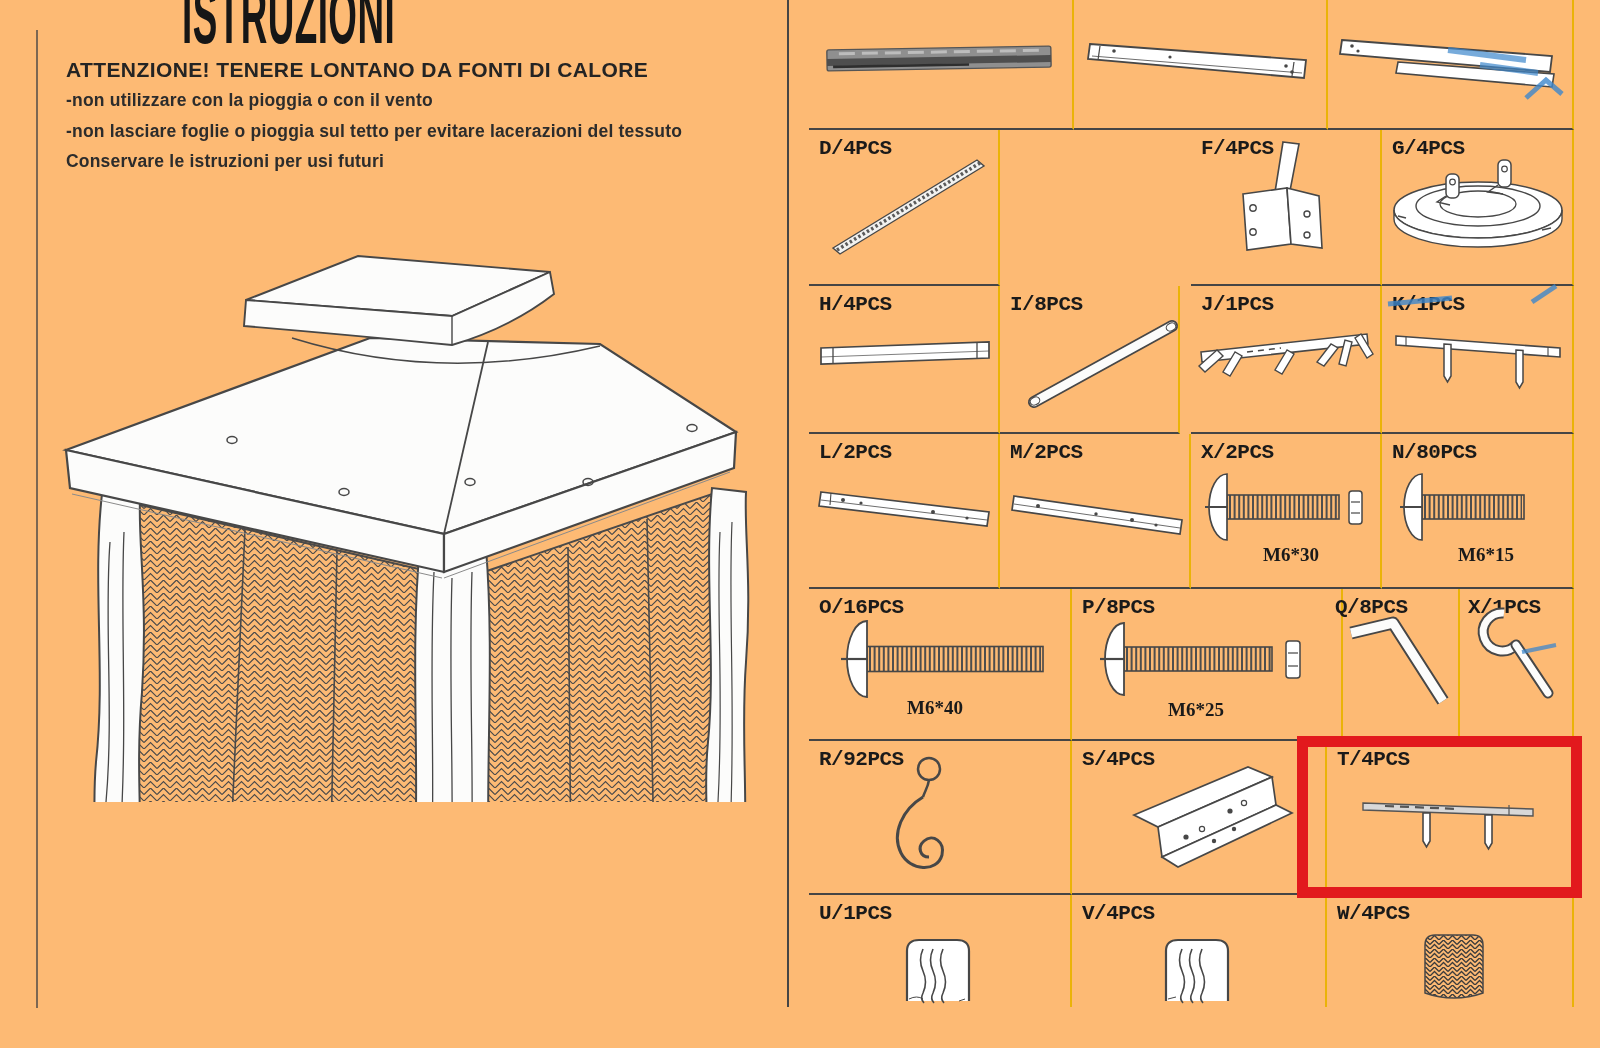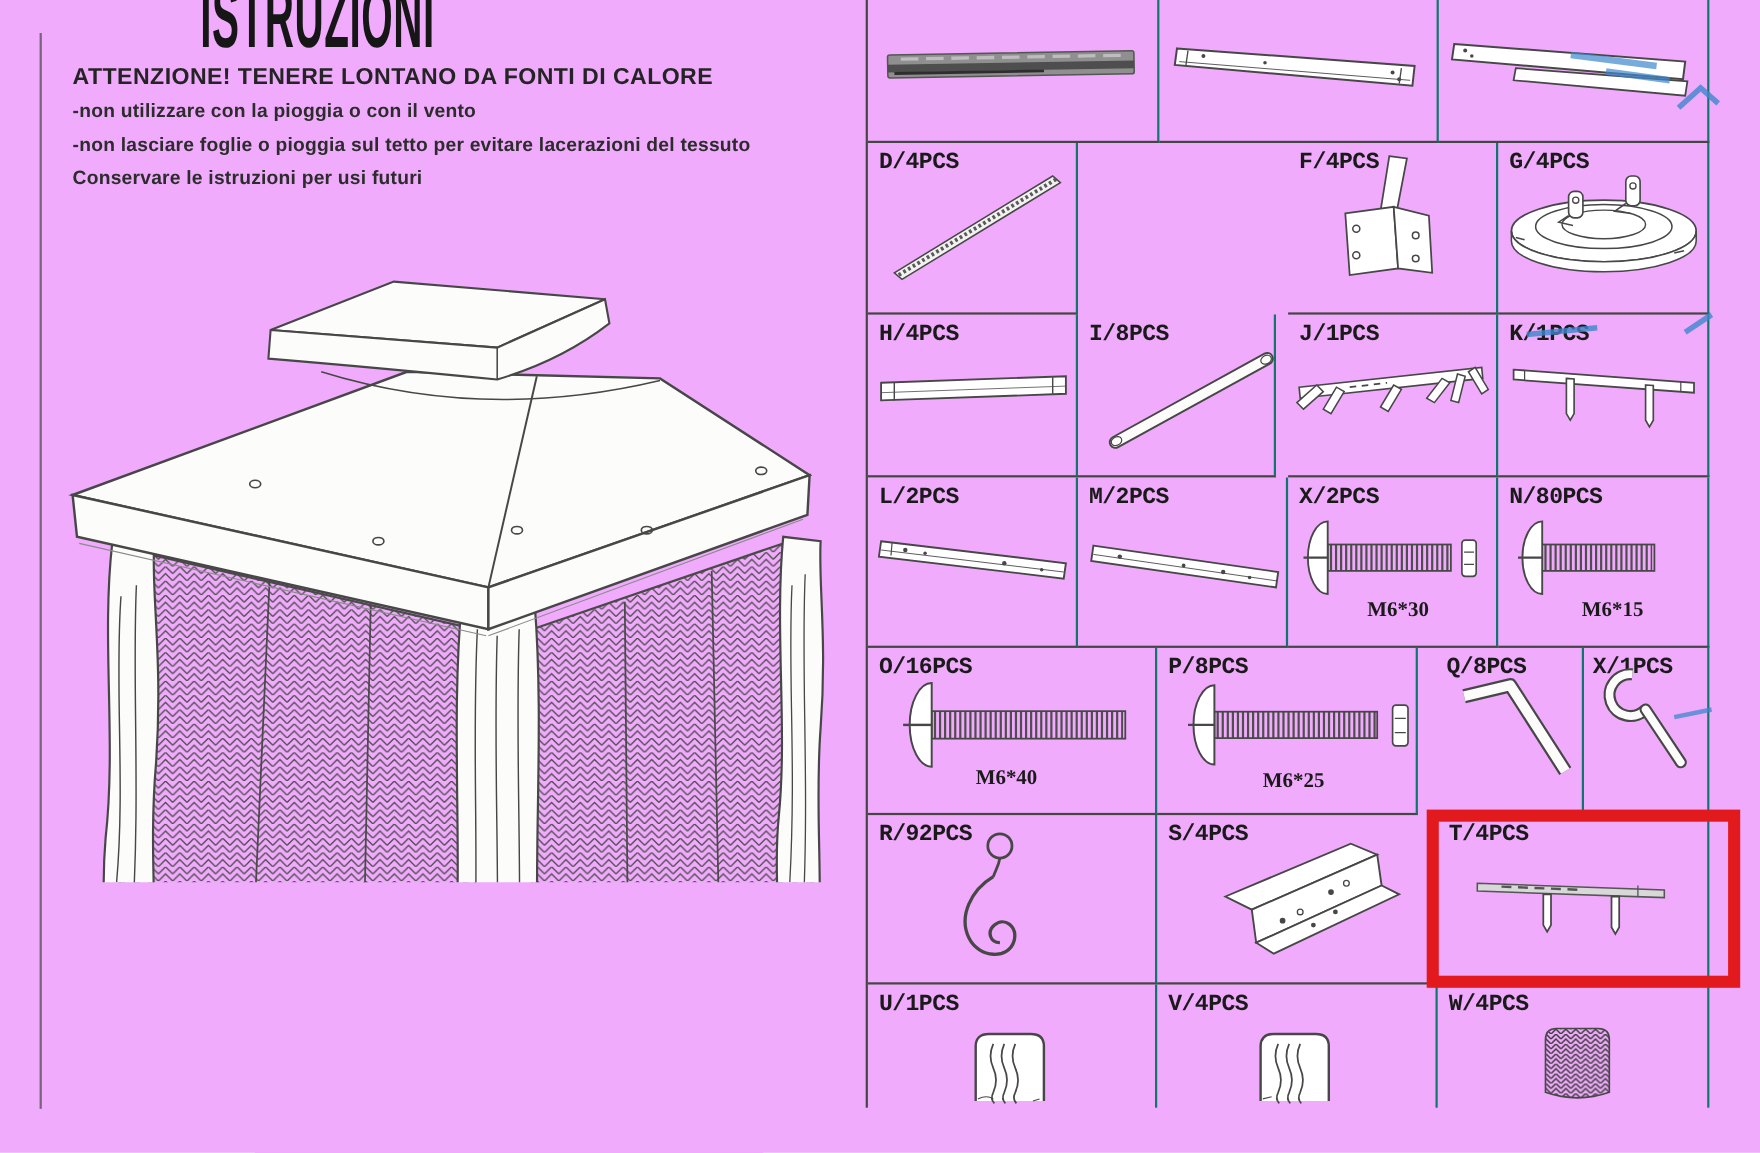--- a/index.html
+++ b/index.html
@@ -1,27 +1,27 @@
 <!DOCTYPE html>
 <html><head>
 <meta charset="utf-8">
 <style>
   html,body{margin:0;padding:0;background:#e8e8e6;}
-  .screen{position:relative;width:1600px;height:1048px;background:#f0abfc;overflow:hidden;
+  .screen{position:relative;width:1600px;height:1048px;background:#fdba74;overflow:hidden;
           font-family:"Liberation Sans",sans-serif;color:#1d1d1d;}
   .abs{position:absolute;}
   
   .doc-title{position:absolute;left:182px;top:-30px;font-size:80px;font-weight:bold;color:#161616;
              transform:scaleX(.46);transform-origin:0 0;letter-spacing:1px;white-space:nowrap;}
   .warn{position:absolute;left:66px;top:58px;font-size:21px;font-weight:bold;color:#242424;letter-spacing:.4px;white-space:nowrap;text-align:center;}
   .rule{position:absolute;left:66px;font-size:17.5px;font-weight:bold;color:#2c2c2c;letter-spacing:.2px;white-space:nowrap;}
   .margin-line{position:absolute;left:36px;top:30px;width:2px;height:978px;background:#454545;opacity:.7;}
   
   .grid{position:absolute;left:787px;top:0;width:765px;height:1007px;border-left:2px solid #454545;}
-  .cell{position:absolute;box-sizing:border-box;border-right:2px solid #0f766e;border-bottom:2px solid #454545;}
+  .cell{position:absolute;box-sizing:border-box;border-right:2px solid #eab308;border-bottom:2px solid #454545;margin-left:20px;}
   .cell.nob{border-bottom:none;}
   .plabel{position:absolute;top:7px;left:10px;font-family:"Liberation Mono",monospace;font-weight:bold;
           font-size:21px;color:#1a1a1a;letter-spacing:-.5px;white-space:nowrap;}
   .psize{position:absolute;font-family:Liberation Serif, serif;font-weight:bold;font-size:19px;color:#1a1a1a;white-space:nowrap;}
   .cell svg{position:absolute;left:0;top:0;}
   .redbox{position:absolute;left:1297px;top:736px;width:285px;height:162px;box-sizing:border-box;
           border:11px solid #e2191d;z-index:6;}
   .pen{z-index:5;}
 </style>
 </head>
@@ -252,21 +252,21 @@
     <div class="cell" style="left:0;top:589px;width:263px;height:152px">
       <div class="plabel">O/16PCS</div>
       <svg width="261" height="150" viewBox="0 0 261 150">
         <line x1="60" y1="70" x2="232" y2="70" stroke="#4e4e4e" stroke-width="25" stroke-dasharray="2 2.6"></line>
         <rect x="58" y="57.5" width="176" height="25" fill="none" stroke="#474747" stroke-width="1.6"></rect>
         <path d="M58,32 A20,38 0 0 0 58,108 Z" fill="#fff" stroke="#474747" stroke-width="1.8"></path>
         <line x1="32" y1="70" x2="58" y2="70" stroke="#474747" stroke-width="2.2"></line>
       </svg>
       <div class="psize" style="left:98px;top:108px">M6*40</div>
     </div>
-    <div class="cell" style="left:263px;top:589px;width:237px;height:152px">
+    <div class="cell" style="left:263px;top:589px;width:271px;height:152px">
       <div class="plabel">P/8PCS</div>
       <svg width="253" height="150" viewBox="0 0 253 150">
         <line x1="54" y1="70" x2="200" y2="70" stroke="#4e4e4e" stroke-width="24" stroke-dasharray="2 2.6"></line>
         <rect x="52" y="58" width="148" height="24" fill="none" stroke="#474747" stroke-width="1.6"></rect>
         <path d="M52,34 A19,36 0 0 0 52,106 Z" fill="#fff" stroke="#474747" stroke-width="1.8"></path>
         <line x1="28" y1="70" x2="52" y2="70" stroke="#474747" stroke-width="2.2"></line>
         <rect x="214" y="52" width="14" height="37" rx="3" fill="#fff" stroke="#474747" stroke-width="1.5"></rect>
         <line x1="216" y1="64" x2="226" y2="64" stroke="#474747" stroke-width="1.2"></line>
         <line x1="216" y1="77" x2="226" y2="77" stroke="#474747" stroke-width="1.2"></line>
       </svg>

